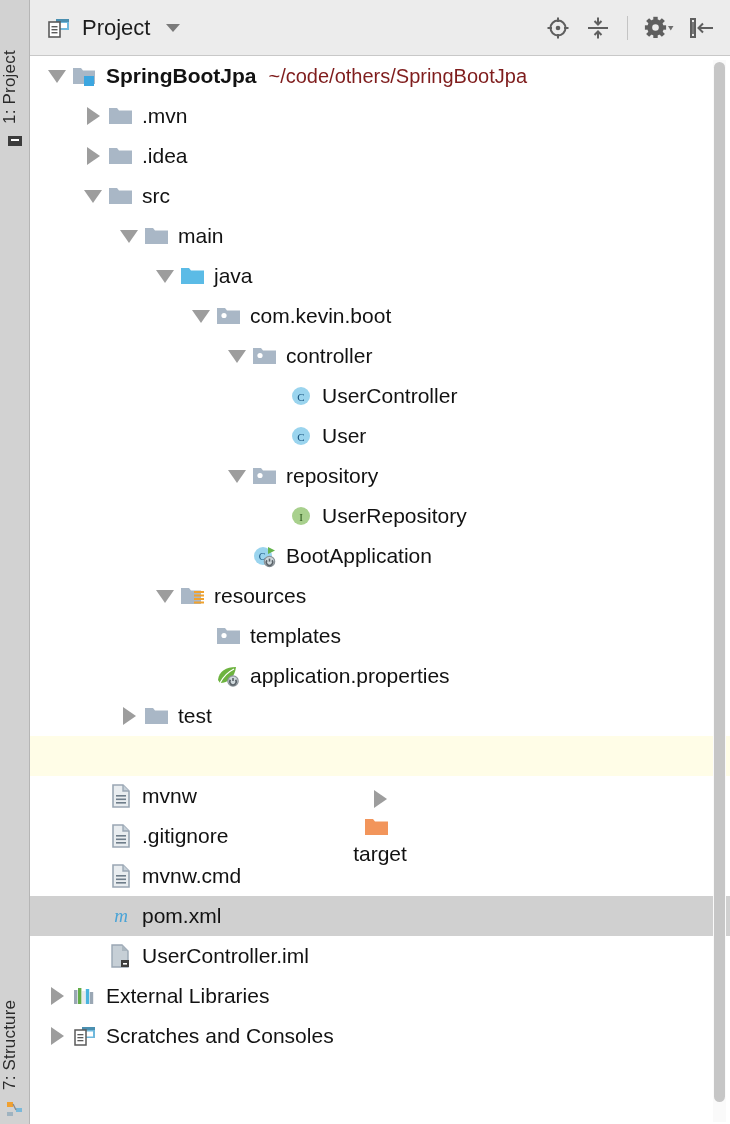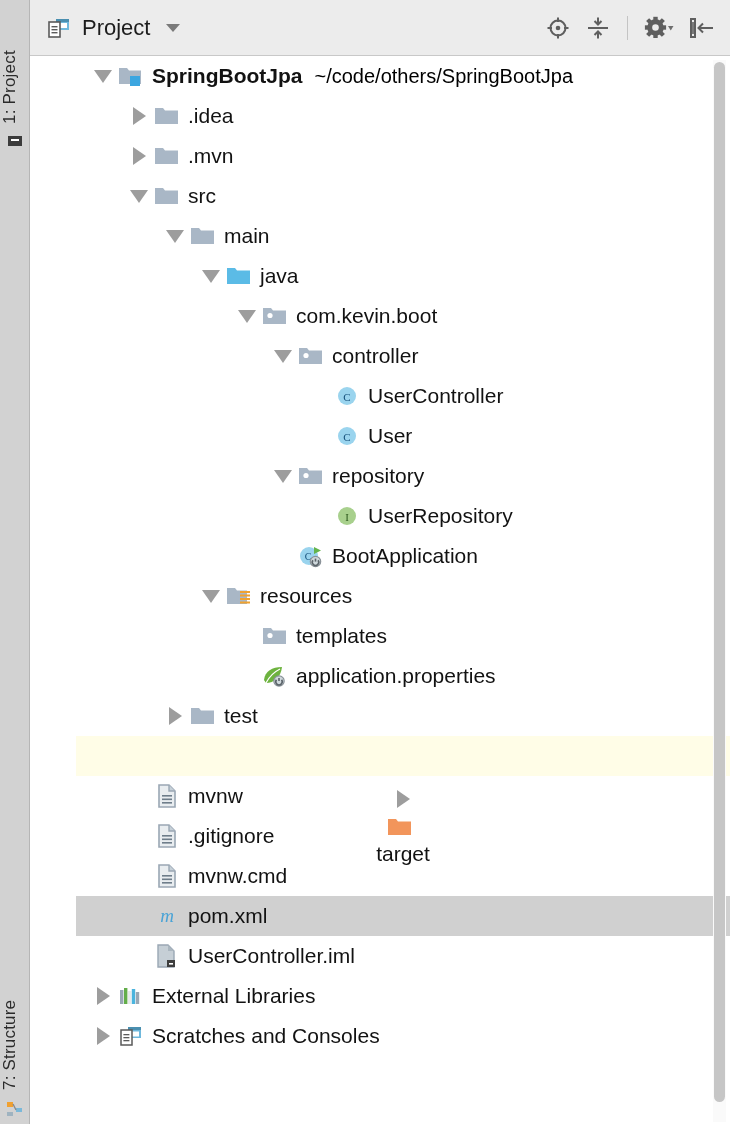--- a/index.html
+++ b/index.html
@@ -65,21 +65,20 @@
   .hdr-right { display: flex; align-items: center; gap: 14px; }
   .hdr-sep { width: 1px; height: 24px; background: #c4c4c4; margin: 0 2px; }
   .icon-btn { display: flex; align-items: center; cursor: default; }
 
   
   .tree-wrap {
     flex: 1 1 auto;
     position: relative;
     background: #ffffff;
     overflow: hidden;
-    padding-left: 46px;
   }
   .tree { position: relative; width: 100%; }
   .row {
     height: 40px;
     display: flex;
     align-items: center;
     white-space: nowrap;
     position: relative;
     font-size: 21px;
     color: #111111;
@@ -95,21 +94,21 @@
   }
   .tri-down {
     width: 0; height: 0;
     border-left: 9px solid transparent;
     border-right: 9px solid transparent;
     border-top: 13px solid #9d9d9d;
   }
   .ico-slot { width: 30px; flex: 0 0 30px; display: flex; align-items: center; justify-content: center; margin-right: 6px; }
   .lbl { font-size: 21px; color: #121212; letter-spacing: 0px; }
   .lbl.bold { font-weight: bold; }
-  .path { font-size: 20px; color: #000000; margin-left: 12px; }
+  .path { font-size: 20px; color: #7f1d1d; margin-left: 12px; }
 
   
   .scrollbar {
     position: absolute; top: 4px; right: 4px;
     width: 13px; bottom: 2px;
     background: #fafafa;
   }
   .scroll-thumb {
     position: absolute; top: 2px; left: 1px;
     width: 11px; height: 1040px;
@@ -230,33 +229,33 @@
           <div class="row">
             <div style="width: 50px; flex: 0 0 50px;"></div>
             <div class="arrow-slot">
               <span class="tri-right"></span>
             </div>
             <div class="ico-slot">
               <svg width="26" height="24" viewBox="0 0 26 24">
         <path d="M1 4 h8 l2 2.5 h13 V20 H1 Z" fill="#a9b7c6"></path>
               </svg>
             </div>
+            <span class="lbl">.mvn</span>
+          </div>
+          <div class="row">
+            <div style="width: 50px; flex: 0 0 50px;"></div>
+            <div class="arrow-slot">
+              <span class="tri-right"></span>
+            </div>
+            <div class="ico-slot">
+              <svg width="26" height="24" viewBox="0 0 26 24">
+        <path d="M1 4 h8 l2 2.5 h13 V20 H1 Z" fill="#a9b7c6"></path>
+              </svg>
+            </div>
             <span class="lbl">.idea</span>
-          </div>
-          <div class="row">
-            <div style="width: 50px; flex: 0 0 50px;"></div>
-            <div class="arrow-slot">
-              <span class="tri-right"></span>
-            </div>
-            <div class="ico-slot">
-              <svg width="26" height="24" viewBox="0 0 26 24">
-        <path d="M1 4 h8 l2 2.5 h13 V20 H1 Z" fill="#a9b7c6"></path>
-              </svg>
-            </div>
-            <span class="lbl">.mvn</span>
           </div>
           <div class="row">
             <div style="width: 50px; flex: 0 0 50px;"></div>
             <div class="arrow-slot">
               <span class="tri-down"></span>
             </div>
             <div class="ico-slot">
               <svg width="26" height="24" viewBox="0 0 26 24">
         <path d="M1 4 h8 l2 2.5 h13 V20 H1 Z" fill="#a9b7c6"></path>
               </svg>

